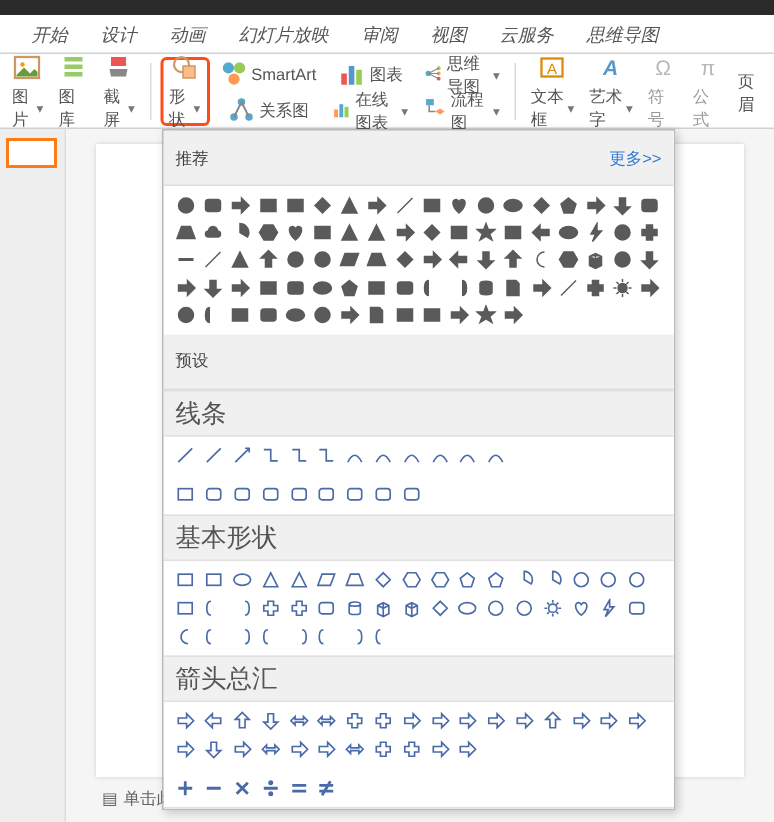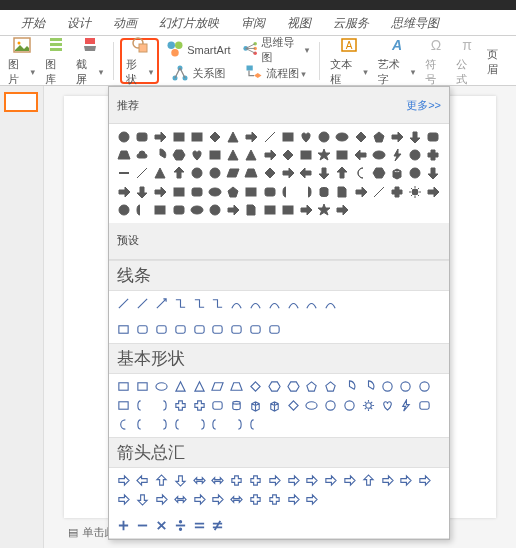--- a/index.html
+++ b/index.html
@@ -115,20 +115,42 @@
             <path d="M8 4 L4 12 M8 4 L12 12" stroke="#888"></path>
           </svg>
         </span>
         <span class="lbl">关系图</span>
       </div>
   </div>
   <div class="stack">
     <div class="rgroup small">
         <span class="ico">
           <svg viewBox="0 0 16 16">
+            <rect x="2" y="8" width="3" height="6" fill="#e55"></rect>
+            <rect x="6" y="4" width="3" height="10" fill="#59c"></rect>
+            <rect x="10" y="6" width="3" height="8" fill="#9c5"></rect>
+          </svg>
+        </span>
+        <span class="lbl">图表</span>
+      </div>
+    <div class="rgroup small">
+        <span class="ico">
+          <svg viewBox="0 0 16 16">
+            <rect x="2" y="8" width="3" height="6" fill="#f95"></rect>
+            <rect x="6" y="4" width="3" height="10" fill="#5ac"></rect>
+            <rect x="10" y="6" width="3" height="8" fill="#9c5"></rect>
+          </svg>
+        </span>
+        <span class="lbl caret">在线图表</span>
+      </div>
+  </div>
+  <div class="stack">
+    <div class="rgroup small">
+        <span class="ico">
+          <svg viewBox="0 0 16 16">
             <circle cx="4" cy="8" r="2" fill="#5ac"></circle>
             <circle cx="12" cy="4" r="1.5" fill="#9c5"></circle>
             <circle cx="12" cy="8" r="1.5" fill="#f95"></circle>
             <circle cx="12" cy="12" r="1.5" fill="#e55"></circle>
             <path d="M4 8 L12 4 M4 8 L12 8 M4 8 L12 12" stroke="#888" stroke-width="0.8"></path>
           </svg>
         </span>
         <span class="lbl caret">思维导图</span>
       </div>
     <div class="rgroup small">

